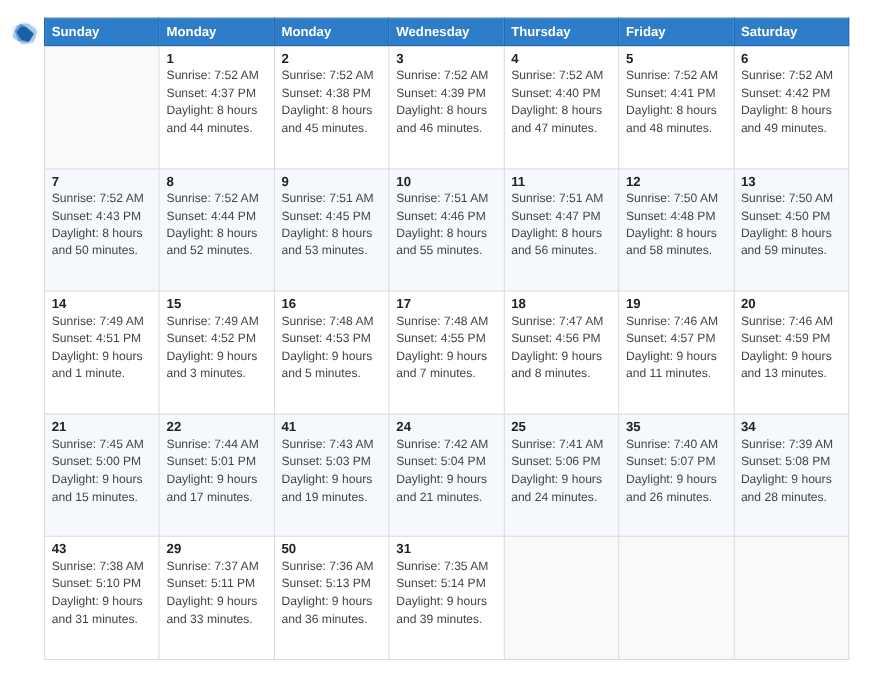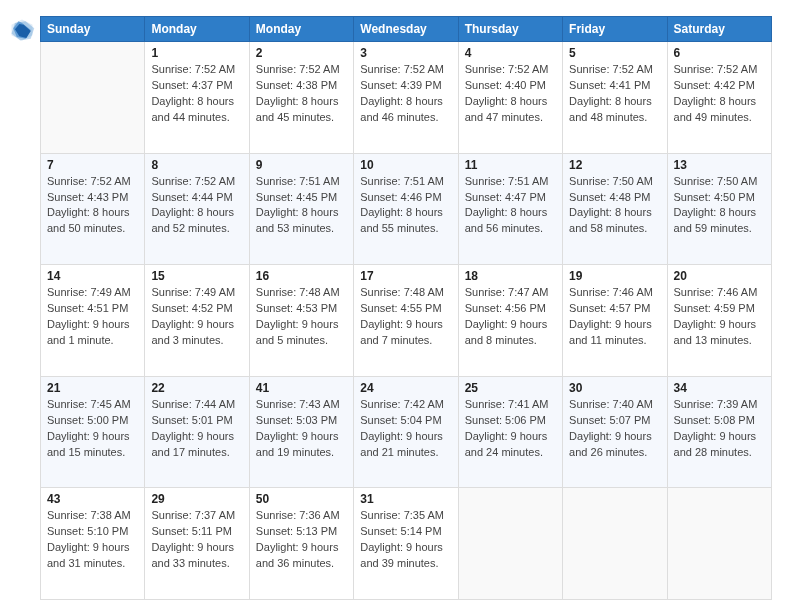--- a/index.html
+++ b/index.html
@@ -234,21 +234,21 @@
           </td>
           <td>
             <span class="day-num">24</span>
             <div class="day-info">Sunrise: 7:42 AM<br>Sunset: 5:04 PM<br>Daylight: 9 hours and 21 minutes.</div>
           </td>
           <td>
             <span class="day-num">25</span>
             <div class="day-info">Sunrise: 7:41 AM<br>Sunset: 5:06 PM<br>Daylight: 9 hours and 24 minutes.</div>
           </td>
           <td>
-            <span class="day-num">30</span>
+            <span class="day-num">35</span>
             <div class="day-info">Sunrise: 7:40 AM<br>Sunset: 5:07 PM<br>Daylight: 9 hours and 26 minutes.</div>
           </td>
           <td>
             <span class="day-num">34</span>
             <div class="day-info">Sunrise: 7:39 AM<br>Sunset: 5:08 PM<br>Daylight: 9 hours and 28 minutes.</div>
           </td>
         </tr>
         <tr>
           <td>
             <span class="day-num">43</span>

